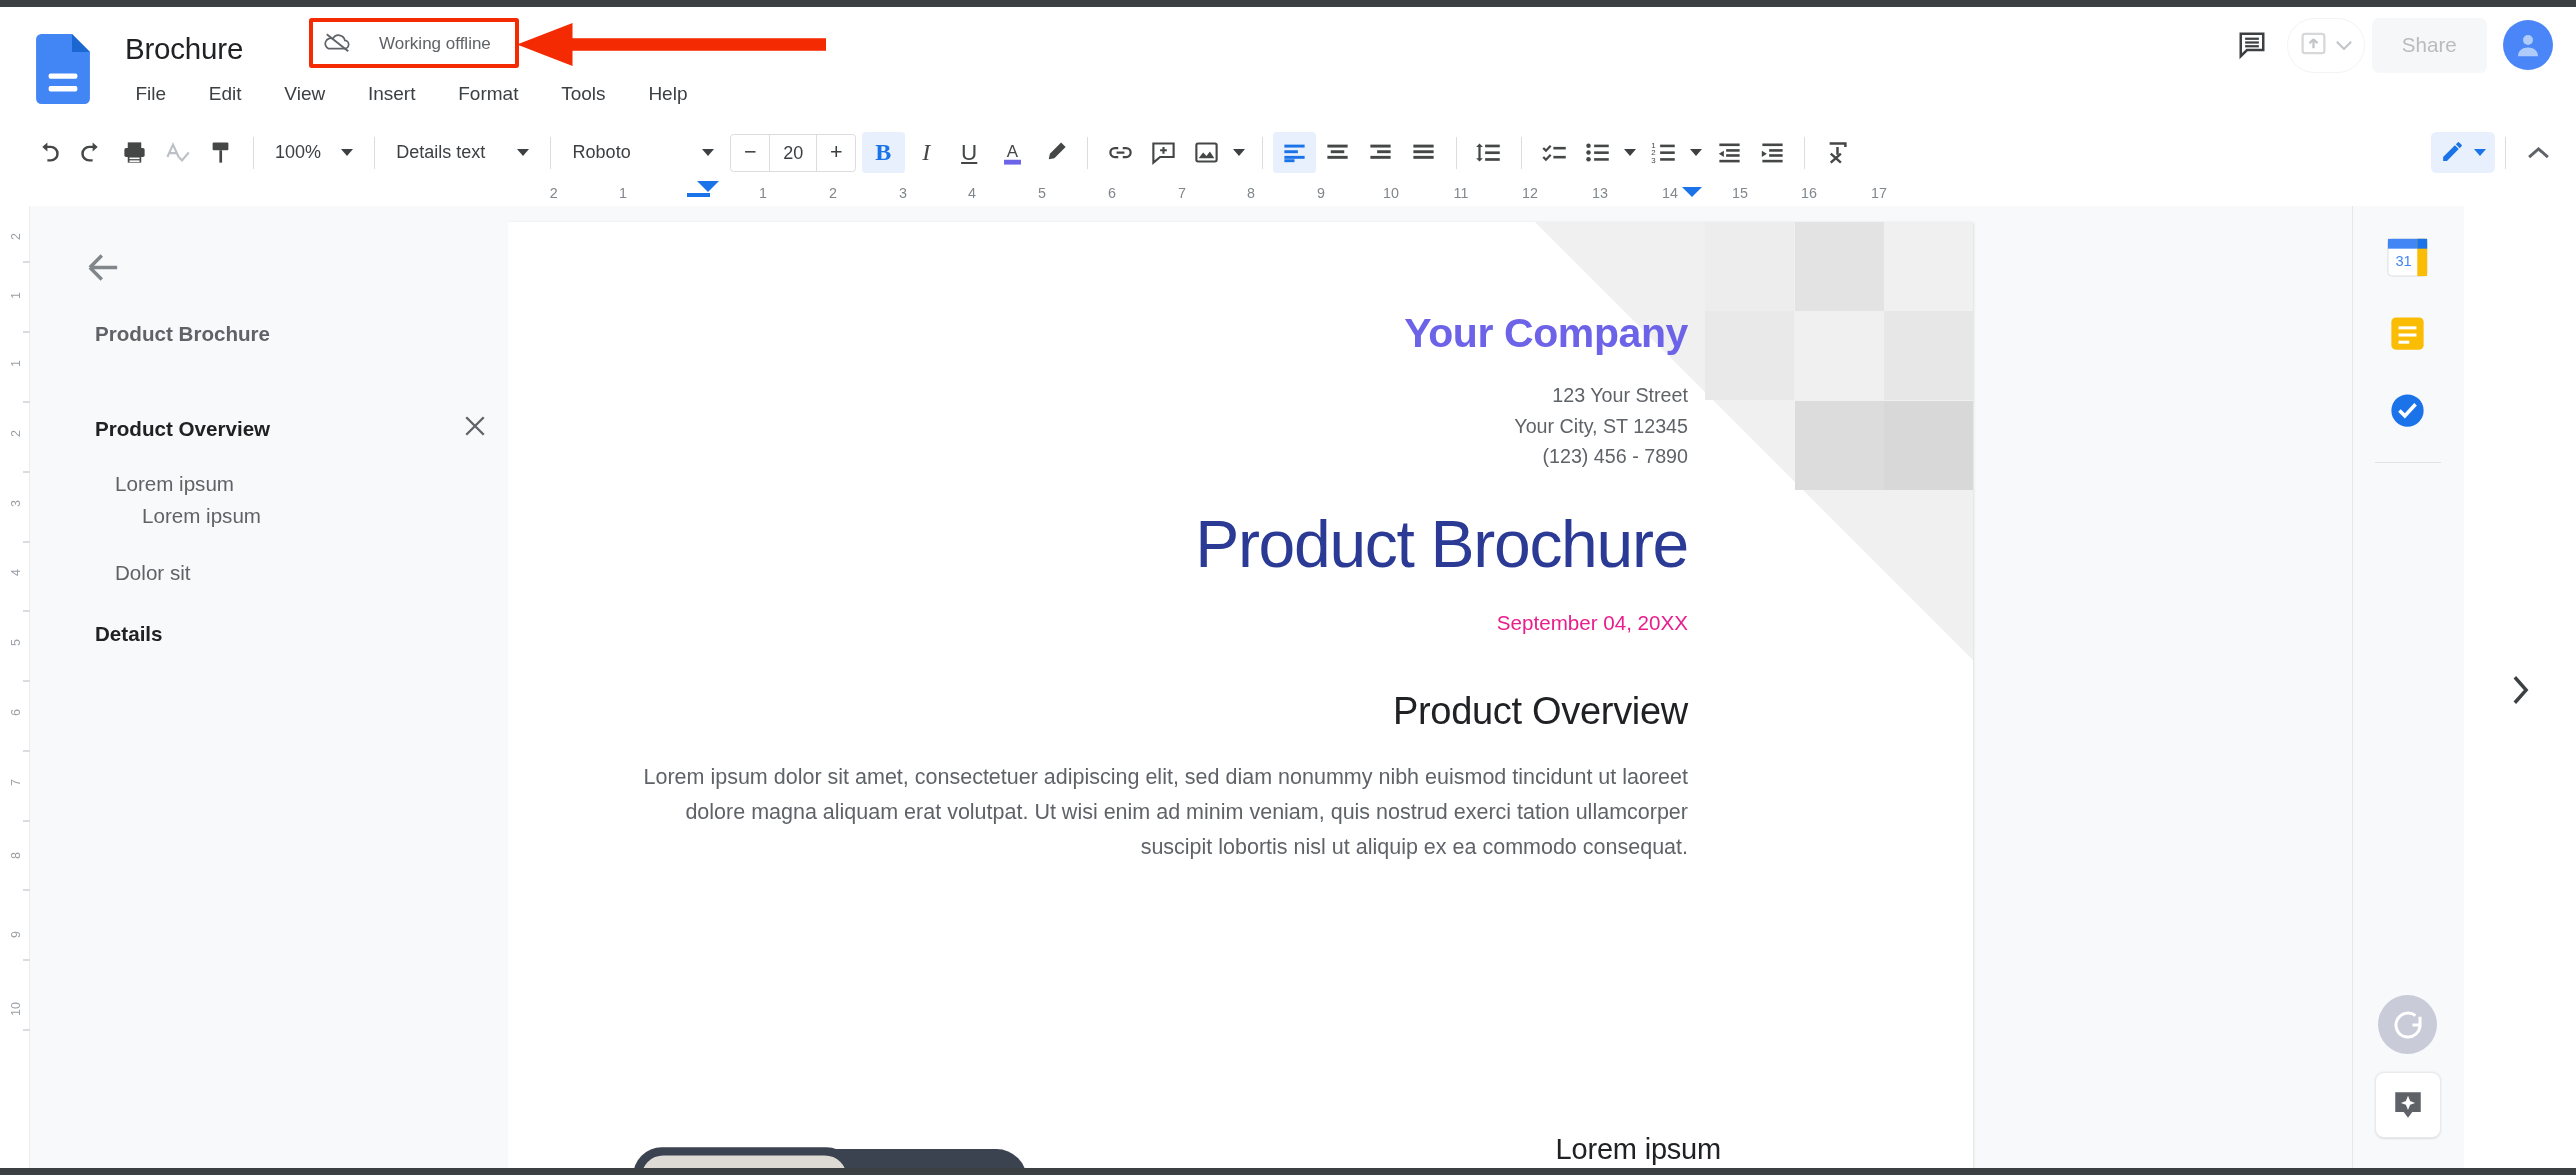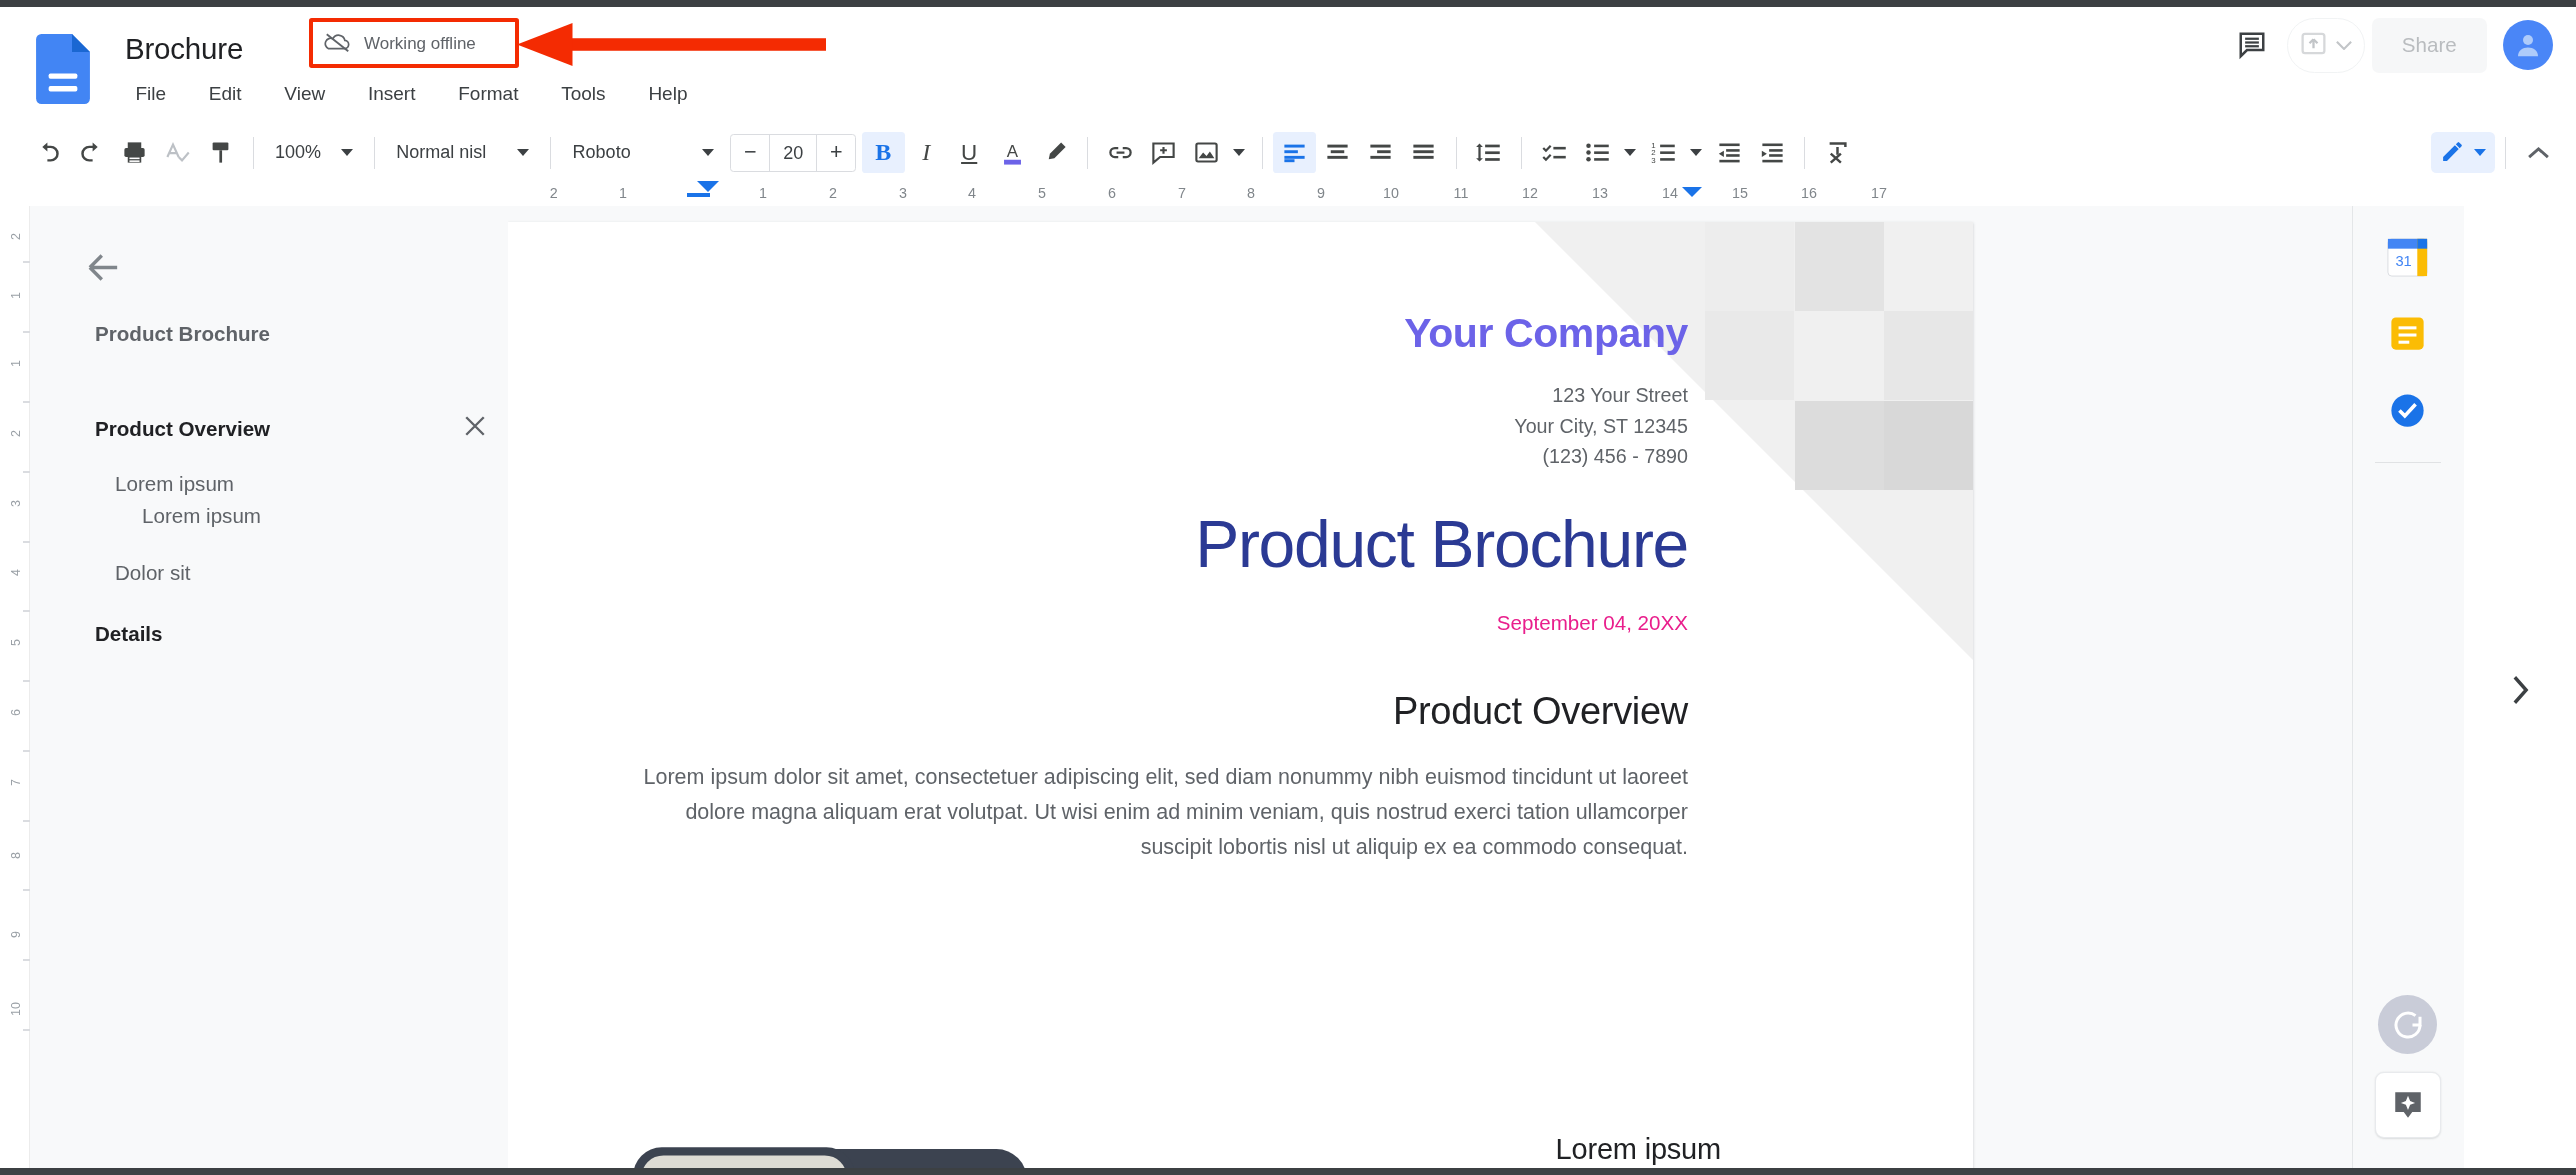--- a/index.html
+++ b/index.html
@@ -33,21 +33,21 @@
   }
 
   
   .offline-wrap { position: absolute; left: 309px; top: 10.7px; }
   .offline-annot {
     position: absolute; left: 0; top: 0; width: 210px; height: 50px;
     border: 4.5px solid #f42b02; border-radius: 2.7px; background: transparent;
   }
   .offline-chip {
     position: absolute; left: 15px; top: 11.6px; height: 29px;
-    display: flex; align-items: center; gap: 13px; white-space: nowrap;
+    display: flex; align-items: center; gap: 28px; white-space: nowrap;
   }
   .offline-label { font-size: 17px; color: #5f6368; }
 
   .red-arrow { position: absolute; left: 517px; top: 16px; width: 309px; height: 43px; }
 
   
   .menubar { position: absolute; left: 122px; top: 70px; display: flex; gap: 16px; }
   .menu-item {
     font-size: 19px; color: #3c4043; padding: 5.4px 13.4px; border-radius: 3.6px;
     cursor: default; white-space: nowrap;
@@ -323,21 +323,21 @@
     <div class="tb-sep"></div>
 
     <div class="tb tb-zoom">
       <span>100%</span>
       <span class="caret"></span>
     </div>
 
     <div class="tb-sep"></div>
 
     <div class="tb tb-style">
-      <span>Normal nisl</span>
+      <span>Details text</span>
       <span class="caret"></span>
     </div>
 
     <div class="tb-sep"></div>
 
     <div class="tb tb-font">
       <span>Roboto</span>
       <span class="caret"></span>
     </div>
 

